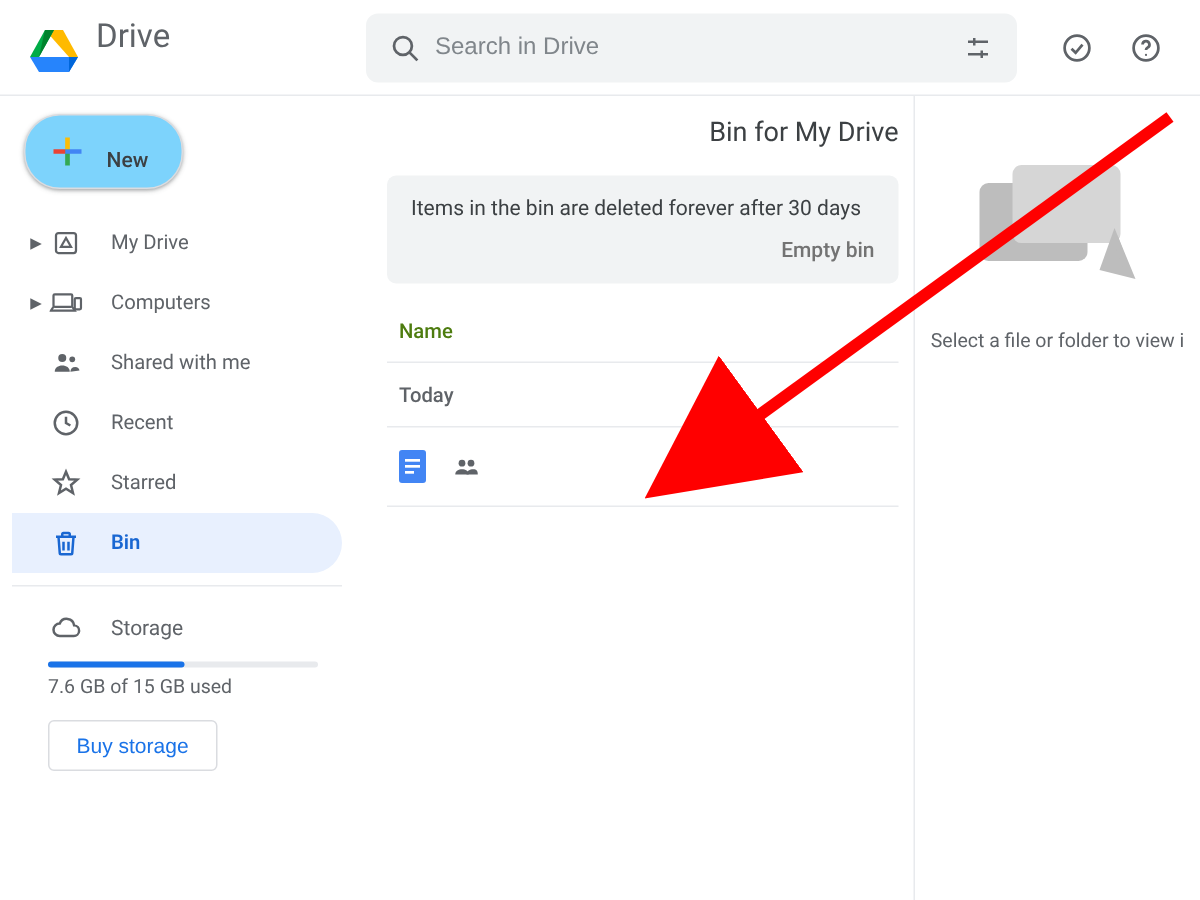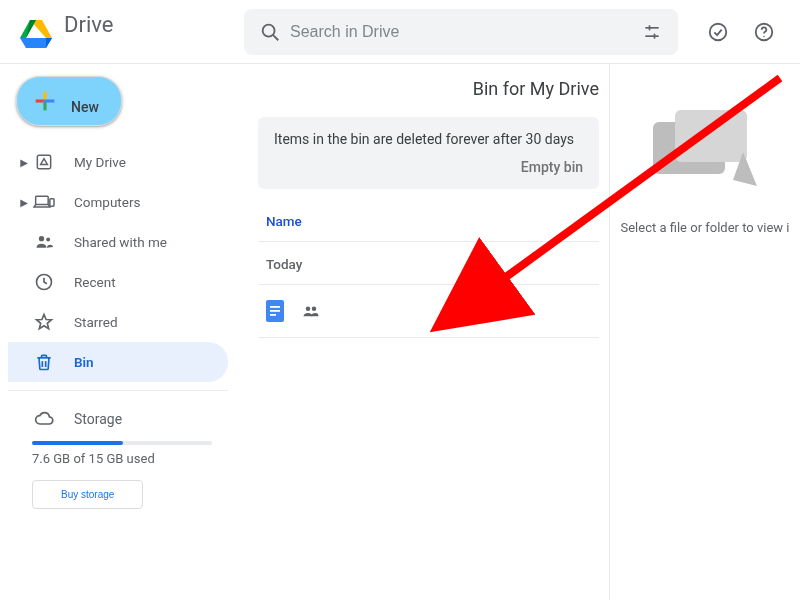--- a/index.html
+++ b/index.html
@@ -154,24 +154,24 @@
       padding-left: 24px;
       font-size: 13px;
       color: #5f6368;
       margin-bottom: 14px;
     }
     .buy-storage-btn {
       margin-left: 24px;
       border: 1px solid #dadce0;
       background: #fff;
       color: #1a73e8;
-      font-size: 10px;
+      font-size: 14px;
       font-weight: 500;
       border-radius: 4px;
-      padding: 8px 28px;
+      padding: 8px 18px;
       cursor: pointer;
     }
     .main {
       flex: 1;
       display: flex;
     }
     .file-pane {
       flex: 1;
       padding: 14px 10px 10px 18px;
       border-right: 1px solid #e8eaed;
@@ -195,21 +195,21 @@
     .empty-bin-link {
       align-self: flex-end;
       color: #737373;
       font-weight: 500;
       font-size: 14px;
       cursor: pointer;
     }
     .col-header {
       font-size: 13.5px;
       font-weight: 500;
-      color: #1d4ed8;
+      color: #4d7c0f;
       padding: 4px 8px 12px 8px;
       border-bottom: 1px solid #e8eaed;
     }
     .group-header {
       font-size: 13.5px;
       color: #5f6368;
       font-weight: 500;
       padding: 14px 8px 12px 8px;
       border-bottom: 1px solid #e8eaed;
     }

